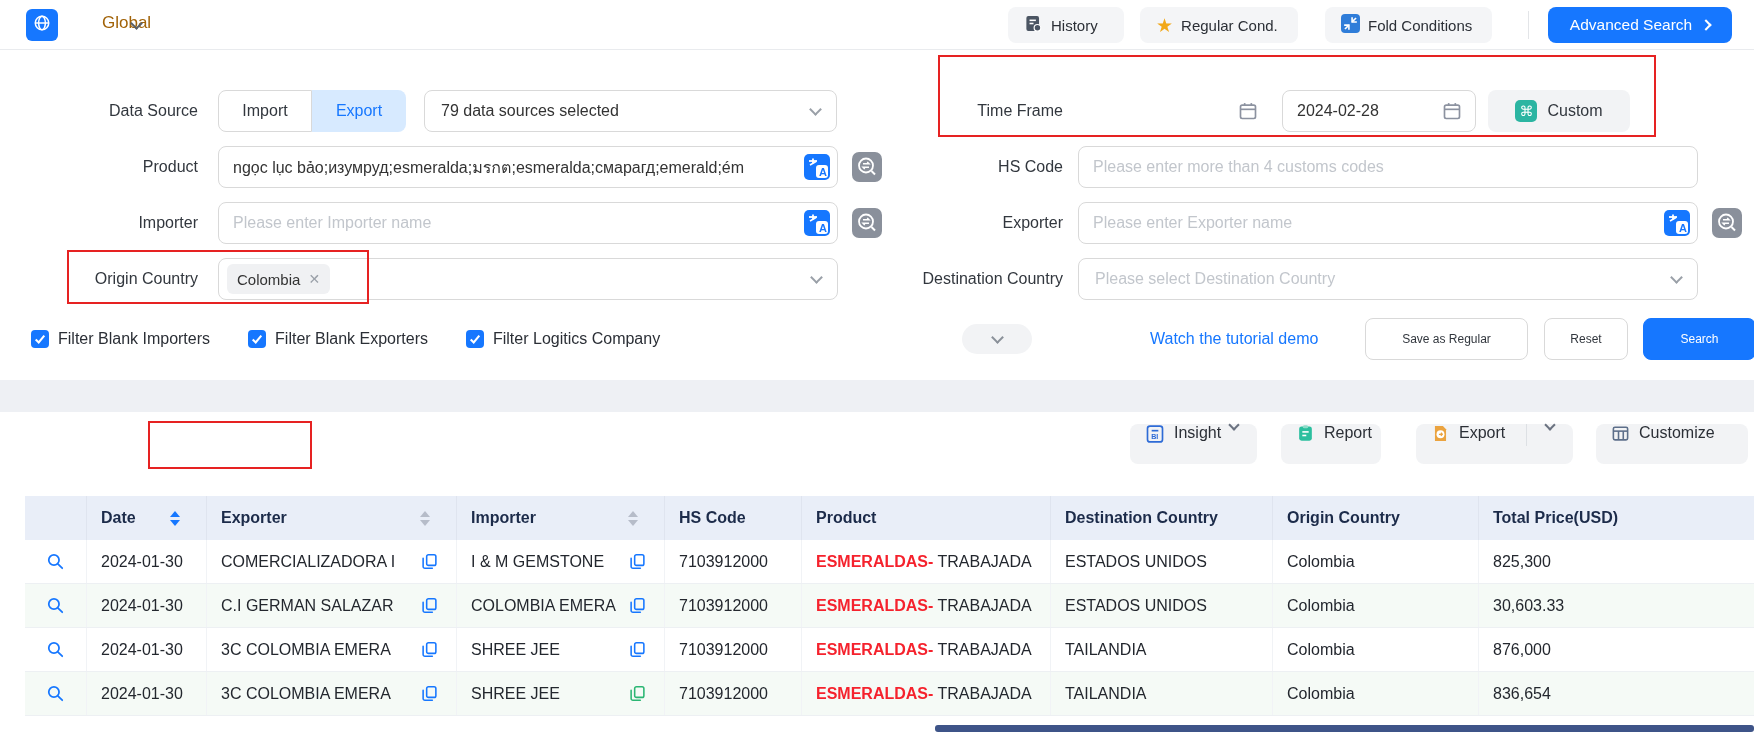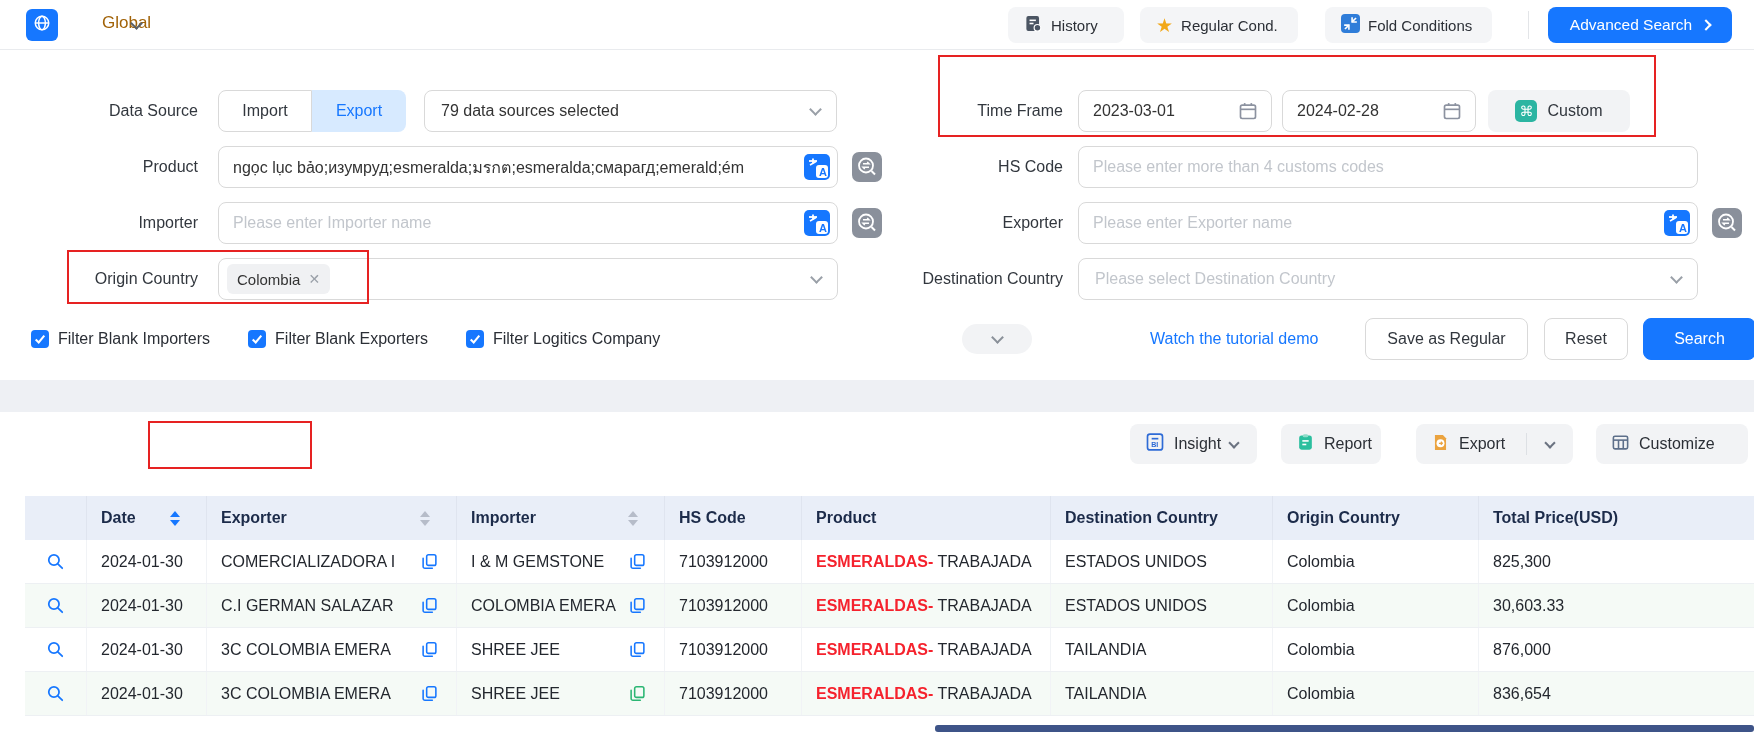--- a/index.html
+++ b/index.html
@@ -36,31 +36,31 @@
   .custom-btn { position: absolute; left: 1488px; top: 90px; width: 142px; height: 42px; background: #f2f3f5; border-radius: 8px; display: flex; align-items: center; justify-content: center; gap: 10px; font-size: 16px; color: #32373e; cursor: pointer; }
   .cmd-badge { width: 22px; height: 22px; background: #2cb5a2; border-radius: 5px; color: #fff; font-size: 14px; display: flex; align-items: center; justify-content: center; }
 
   .checks { position: absolute; left: 31px; top: 330px; display: flex; gap: 38px; }
   .check-item { display: flex; align-items: center; gap: 9px; cursor: pointer; }
   .cb { width: 18px; height: 18px; background: #1677ff; border-radius: 4px; display: flex; align-items: center; justify-content: center; }
   .check-item .lbl { font-size: 16px; color: #2b2f36; }
   .collapse-pill { position: absolute; left: 962px; top: 324px; width: 70px; height: 30px; background: #f2f3f5; border-radius: 15px; display: flex; align-items: center; justify-content: center; cursor: pointer; }
   .collapse-pill .chev { border-color: #8a9099; margin-top: -3px; }
   .link { position: absolute; left: 1150px; top: 330px; font-size: 16px; color: #1677ff; cursor: pointer; }
-  .btn { position: absolute; top: 318px; height: 42px; border: 1px solid #d9d9d9; border-radius: 8px; background: #fff; display: flex; align-items: center; justify-content: center; font-size: 16px; color: #32373e; cursor: pointer; }
+  .btn { position: absolute; top: 318px; height: 42px; border: 1px solid #d9d9d9; border-radius: 8px; background: #fff; display: flex; align-items: center; justify-content: center; font-size: 12px; color: #32373e; cursor: pointer; }
   .btn.primary { background: #1677ff; border-color: #1677ff; color: #fff; }
 
   .band { position: absolute; left: 0; top: 380px; width: 100%; height: 32px; background: #eef0f4; }
 
   
   .summary { position: absolute; left: 27px; top: 432px; display: flex; align-items: baseline; font-size: 21px; font-weight: bold; color: #111; }
   .summary .count { color: #f5222d; margin-left: 15px; }
   .summary .records { margin-left: 17px; }
   .summary .suffix { margin-left: 11px; }
-  .r-btn { position: absolute; top: 424px; height: 40px; background: #f2f3f5; border-radius: 8px; display: flex; align-items: center; gap: 9px; padding: 0 15px; font-size: 16px; color: #2b2f36; cursor: pointer; }
+  .r-btn { position: absolute; top: 424px; height: 40px; background: #f2f3f5; border-radius: 8px; display: flex; gap: 9px; padding: 0 15px; font-size: 16px; color: #2b2f36; cursor: pointer; }
   .r-btn .chev { border-color: #6b7280; width: 8px; height: 8px; margin-top: -3px; }
   .export-divider { width: 1px; height: 22px; background: #dde0e4; margin: 0 10px 0 12px; }
 
   
   .table { position: absolute; left: 25px; top: 496px; width: 1729px; }
   .t-head, .t-row { display: grid; grid-template-columns: 62px 120px 250px 208px 137px 249px 222px 206px minmax(0,1fr); height: 44px; }
   .t-head { background: #e9eef8; }
   .t-hcell { display: flex; align-items: center; padding: 0 26px 0 14px; font-size: 16px; font-weight: bold; color: #1c2b4a; border-right: 1px solid #dfe4ef; justify-content: space-between; white-space: nowrap; overflow: hidden; }
   .t-hcell:last-child { border-right: none; }
   .sort { display: inline-flex; flex-direction: column; gap: 3px; cursor: pointer; }
@@ -191,21 +191,20 @@
     <span class="tag">
       <span>Colombia</span>
       <span class="x">✕</span>
     </span>
     <span class="chev"></span>
   </div>
   <div class="red-box" style="left:67px;top:250px;width:302px;height:54px"></div>
 
   <div class="red-box" style="left:938px;top:55px;width:718px;height:82px"></div>
   <div class="f-label" style="left:813px;top:90px;width:250px">Time Frame</div>
-  <input class="inp" style="left: 1078px; top: 90px; width: 194px; padding-right: 40px;" value="2023-03-01">
   <span class="in-icon" style="left:1238px;top:101px;width:20px;height:20px">
     <svg width="20" height="20" viewBox="0 0 24 24" fill="none" stroke="#8c92a0" stroke-width="2">
         <rect x="3" y="5" width="18" height="16" rx="2"></rect>
         <line x1="3" y1="10" x2="21" y2="10"></line>
         <line x1="8" y1="2.5" x2="8" y2="6"></line>
         <line x1="16" y1="2.5" x2="16" y2="6"></line>
       </svg>
   </span>
   <input class="inp" style="left: 1282px; top: 90px; width: 194px; padding-right: 40px;" value="2024-02-28">
   <span class="in-icon" style="left:1442px;top:101px;width:20px;height:20px">

